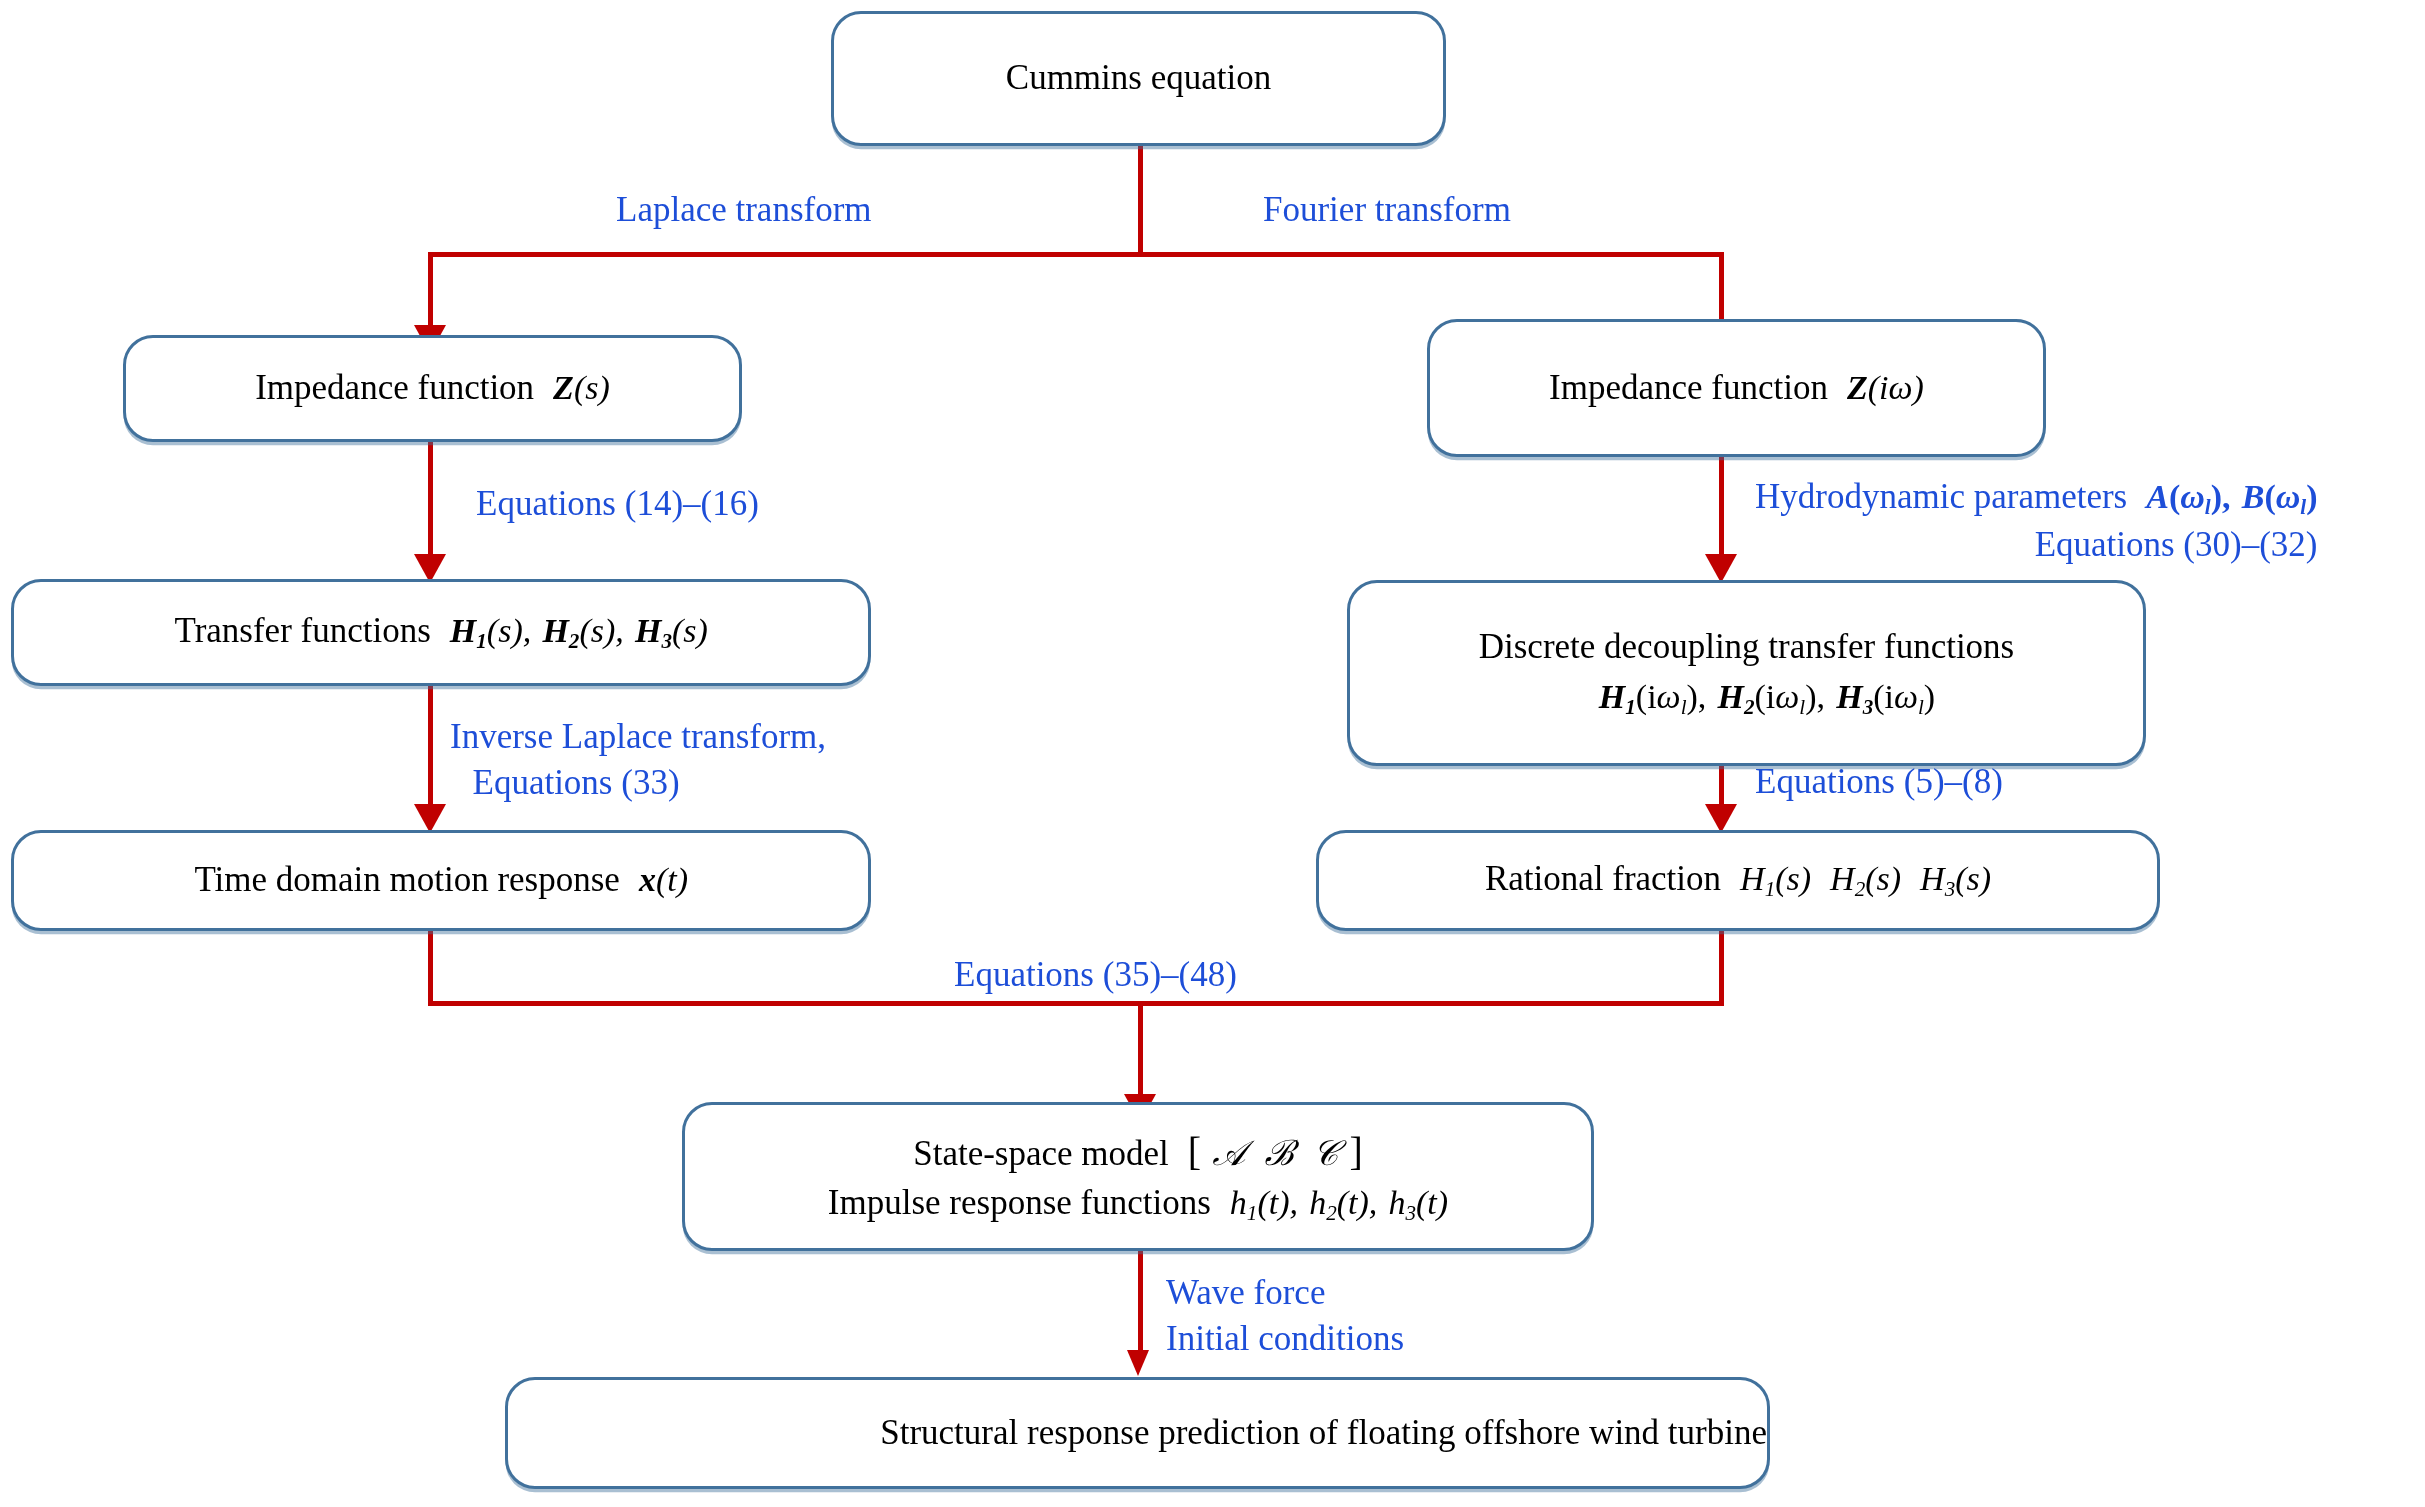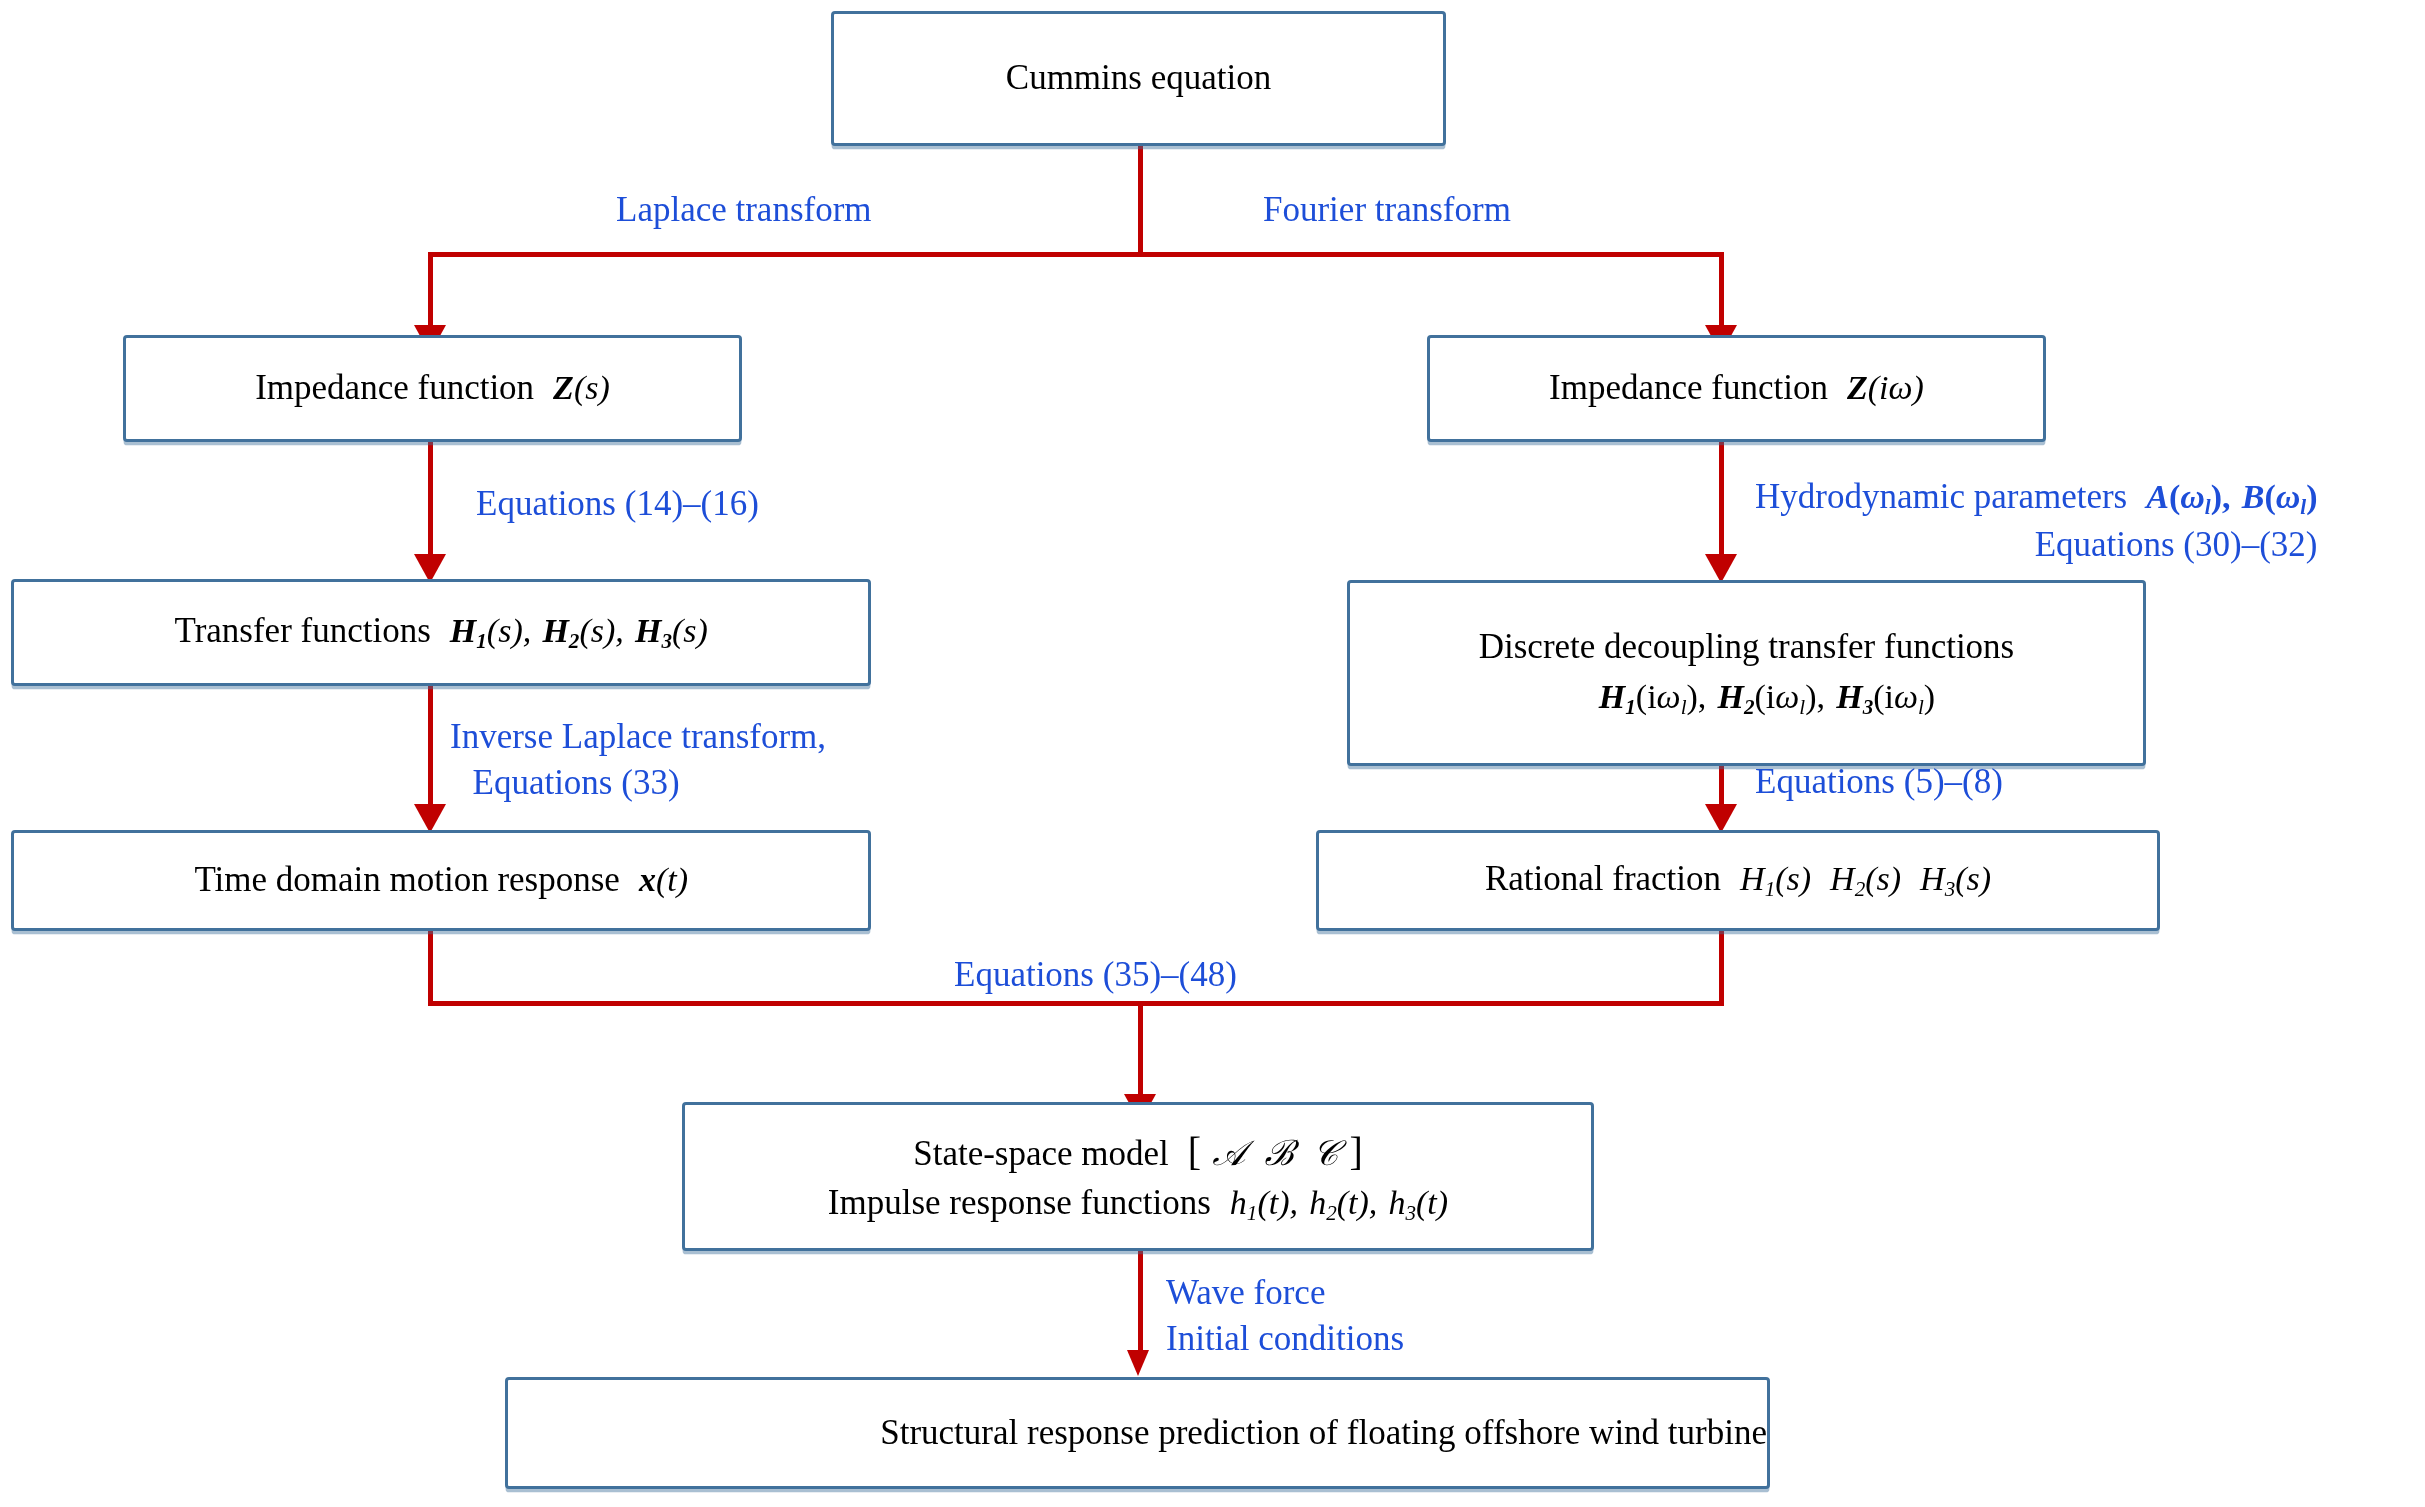--- a/index.html
+++ b/index.html
@@ -15,21 +15,21 @@
     font-family: "Liberation Serif", "DejaVu Serif", serif;
     color: #000000;
     overflow: hidden;
   }
 
   
   .node {
     position: absolute;
     box-sizing: border-box;
     border: 3.9px solid #41719C;
-    border-radius: 4px;
+    border-radius: 30px;
     background: #ffffff;
     display: flex;
     flex-direction: column;
     align-items: center;
     justify-content: center;
     text-align: center;
     line-height: 1.28;
     box-shadow: 0 3.9px 0 -0.6px rgba(65,113,156,0.45);
   }
   .node .line {
@@ -173,21 +173,21 @@
   <div class="node" style="left:831px; top:11.2px; width:615px; height:135px;">
     <span class="line t">Cummins equation</span>
   </div>
 
   <div class="node" style="left:123px; top:335px; width:619px; height:107px;">
     <span class="line t">
       <span>Impedance function</span><span class="gap"></span><span class="sym"><span>Z</span><span class="sym-plain">(s)</span></span>
     </span>
   </div>
 
-  <div class="node" style="left:1427px; top:335px; width:619px; height:107px;">
+  <div class="node" style="left:1427px; top:319px; width:619px; height:138px;">
     <span class="line t">
       <span>Impedance function</span><span class="gap"></span><span class="sym"><span>Z</span><span class="sym-plain">(iω)</span></span>
     </span>
   </div>
 
   <div class="node" style="left:11.2px; top:579px; width:860px; height:107px;">
     <span class="line t">
       <span>Transfer functions</span><span class="gap"></span><span class="sym"><span>H</span><sub>1</sub><span class="sym-plain">(s),</span></span><span class="gap-sm"></span><span class="sym"><span>H</span><sub>2</sub><span class="sym-plain">(s),</span></span><span class="gap-sm"></span><span class="sym"><span>H</span><sub>3</sub><span class="sym-plain">(s)</span></span>
     </span>
   </div>

